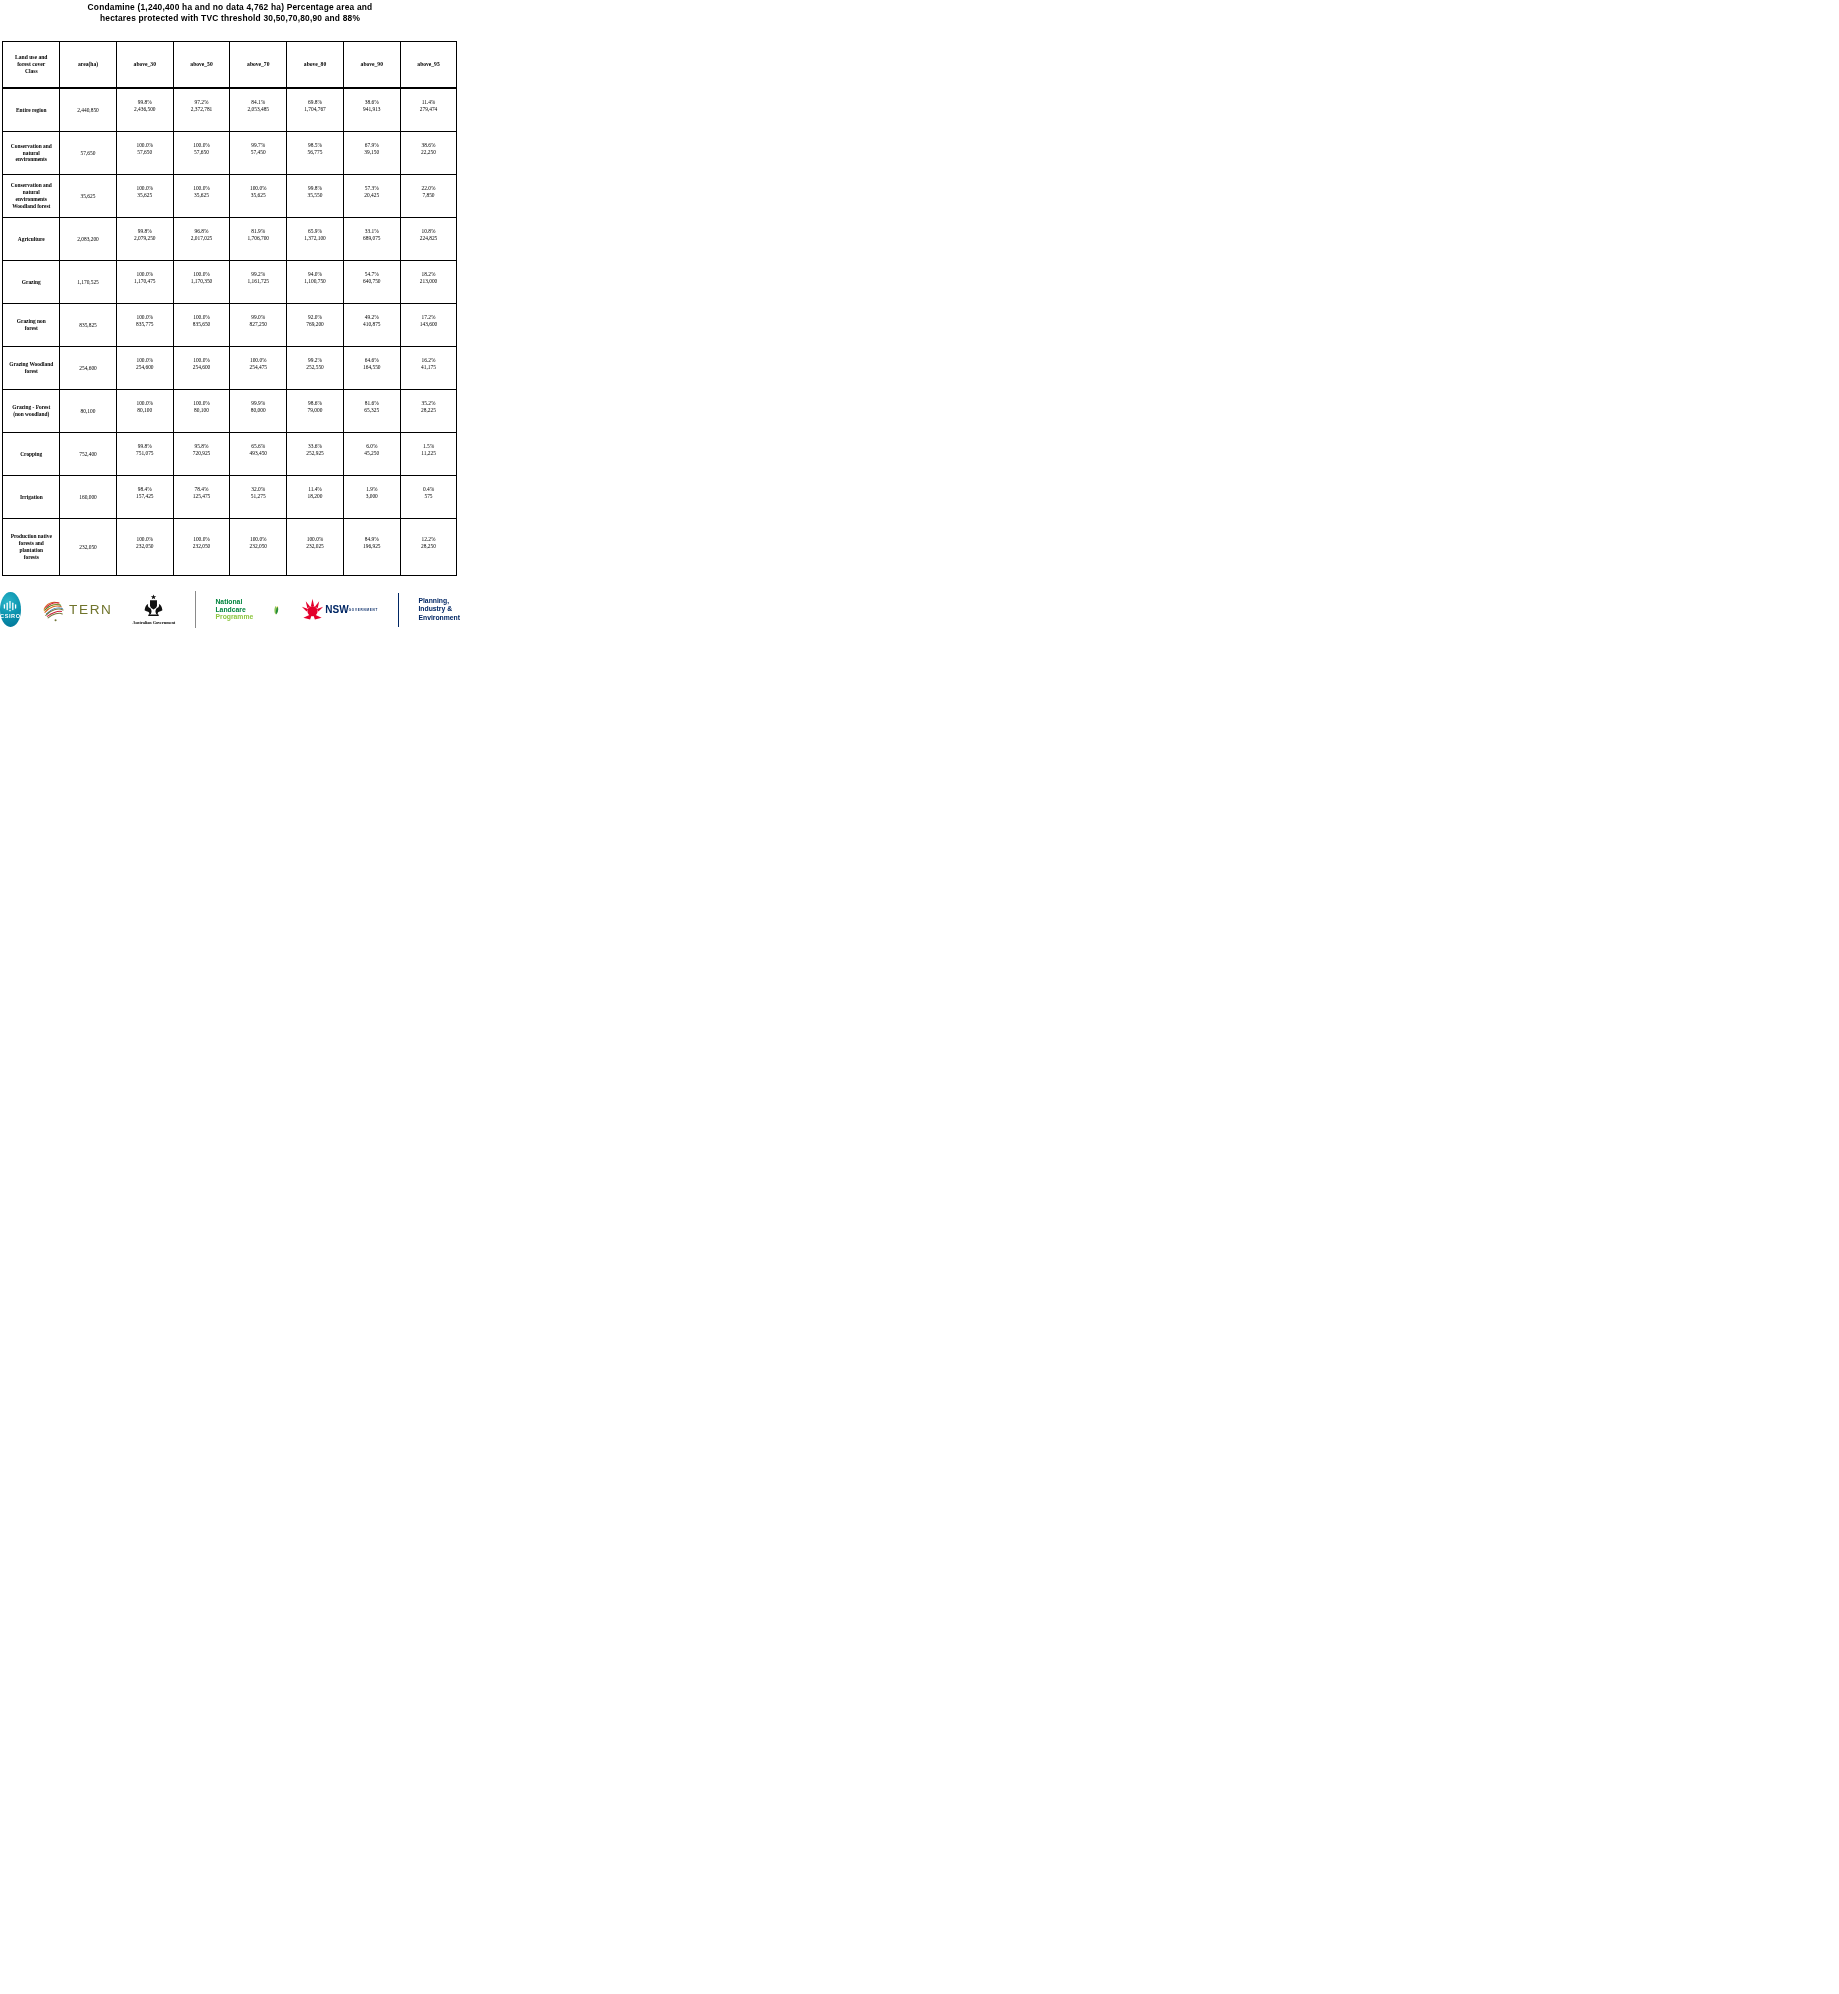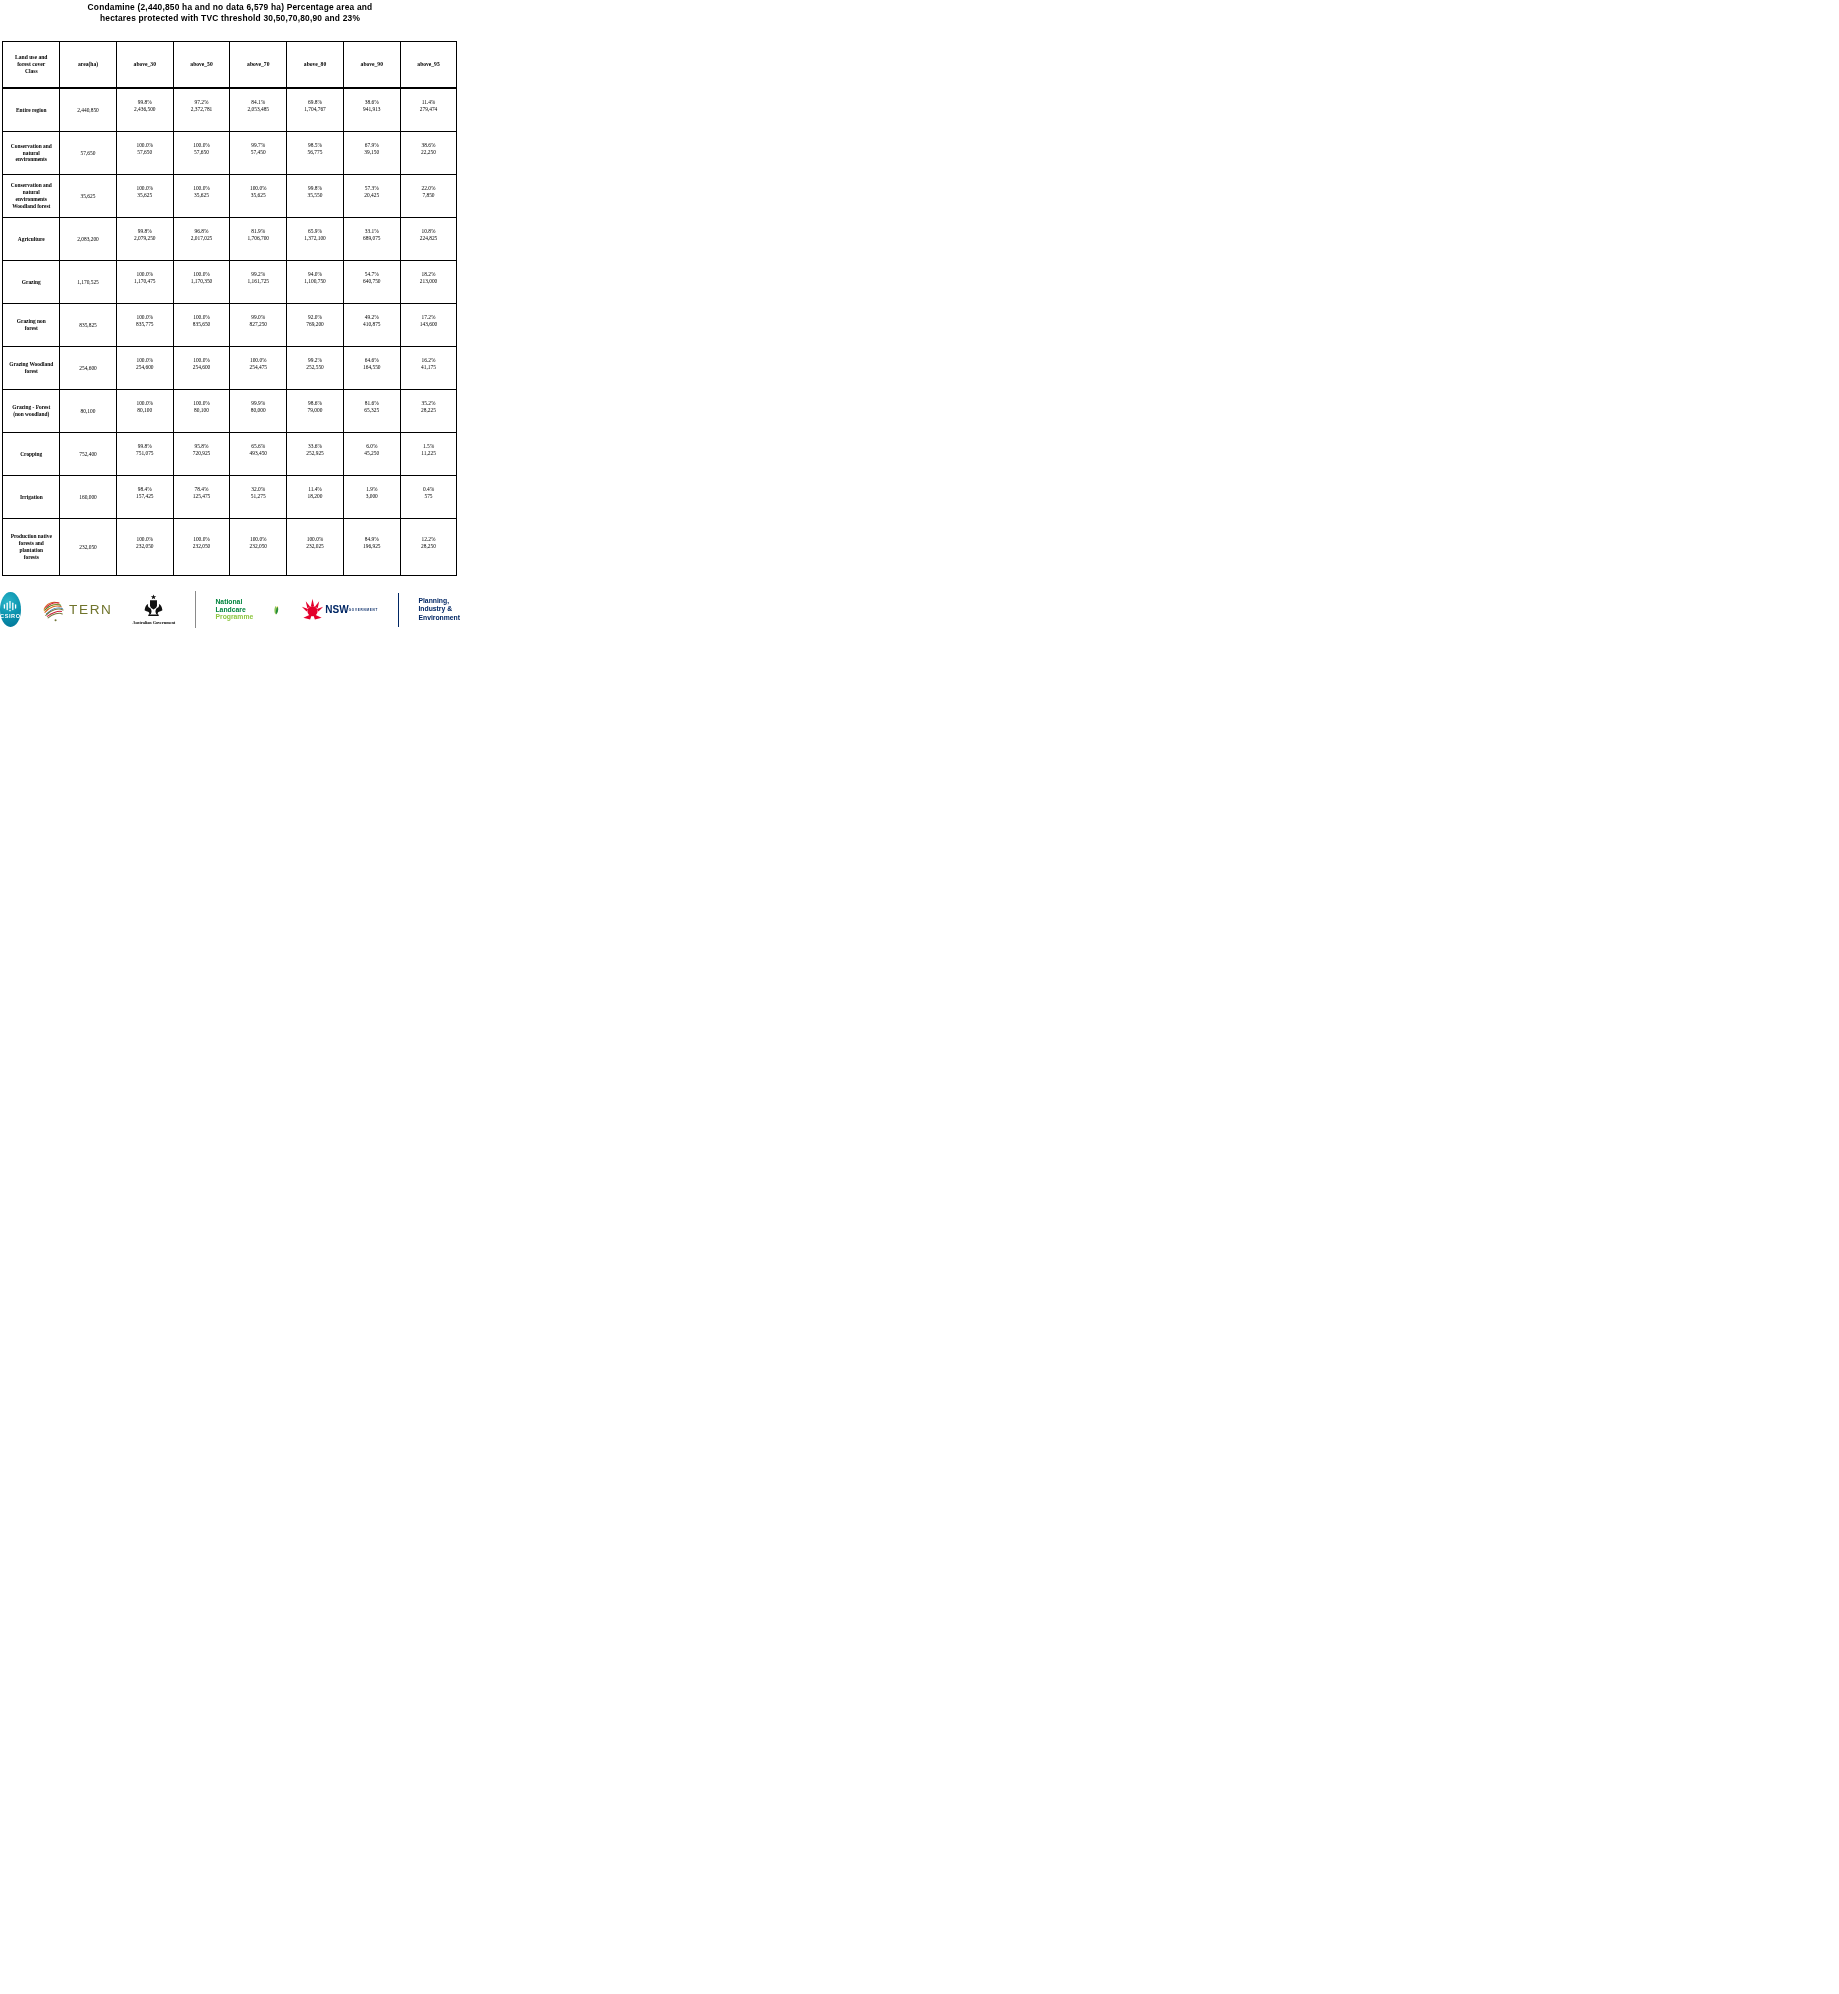--- a/index.html
+++ b/index.html
@@ -61,22 +61,22 @@
   .nsw-sub { font-weight:bold; font-size:3px; letter-spacing:0.8px; color:#002664; margin-top:0.4px; }
   .planning { text-align:left; }
   .plan-line { font-weight:700; font-size:6.8px; line-height:8.4px; color:#002664; }
 </style>
 </head>
 <body>
 
 <div id="page">
 
   <div class="title-block">
-    <div class="title-line">Condamine (2,440,850 ha and no data 6,579 ha) Percentage area and</div>
-    <div class="title-line">hectares protected with TVC threshold 30,50,70,80,90 and 23%</div>
+    <div class="title-line">Condamine (1,240,400 ha and no data 4,762 ha) Percentage area and</div>
+    <div class="title-line">hectares protected with TVC threshold 30,50,70,80,90 and 88%</div>
   </div>
 
   <div class="table-wrap">
     <table>
       <thead>
         <tr id="header-row">
             <th>Land use and
 forest cover
 Class</th>
             <th>area(ha)</th>

